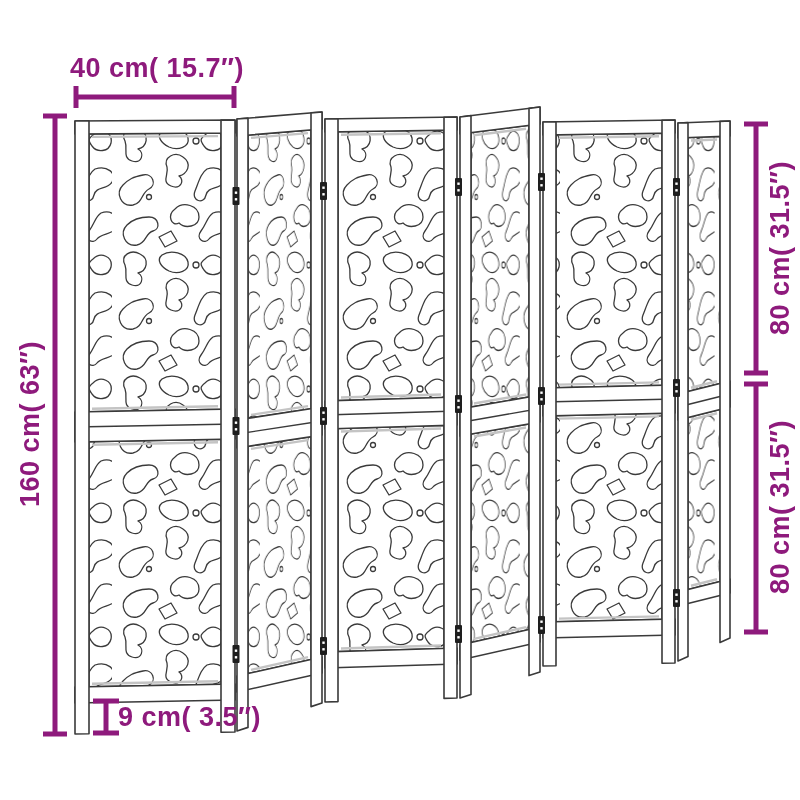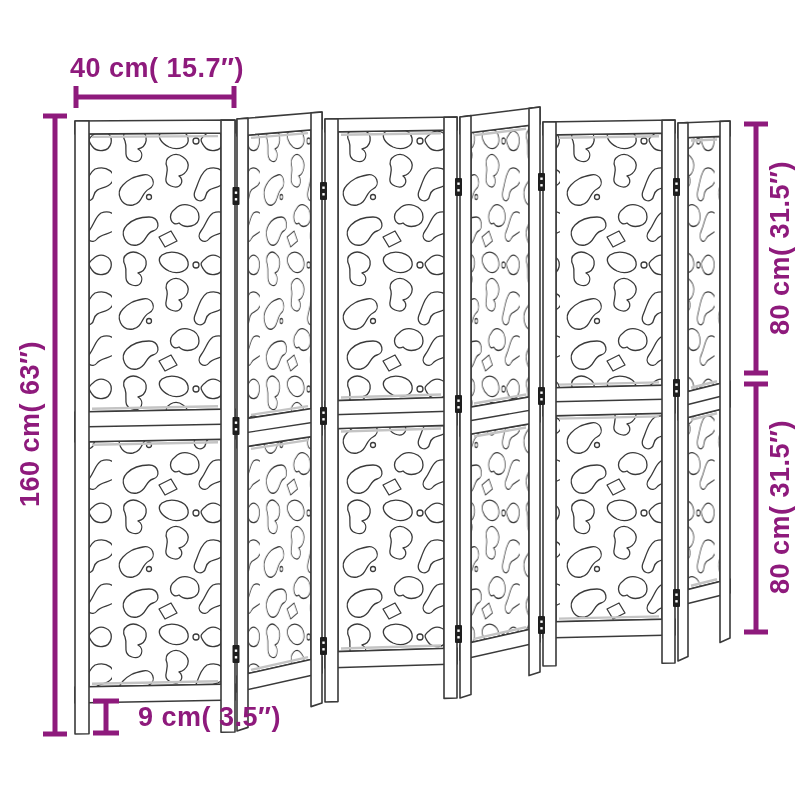--- a/index.html
+++ b/index.html
@@ -247,14 +247,14 @@
   </svg>
 
   <div class="dim-label center" style="left:157px;top:68px;">40 cm( 15.7″)</div>
 
   <div class="dim-label vert" style="left:30px;top:424px;">160 cm( 63″)</div>
 
   <div class="dim-label vert" style="left:780px;top:248px;">80 cm( 31.5″)</div>
 
   <div class="dim-label vert" style="left:780px;top:507px;">80 cm( 31.5″)</div>
 
-  <div class="dim-label hleft" style="left:138px;top:717px;">9 cm( 3.5″)</div>
+  <div class="dim-label hleft" style="left:118px;top:717px;">9 cm( 3.5″)</div>
 </div>
 
 </body></html>

